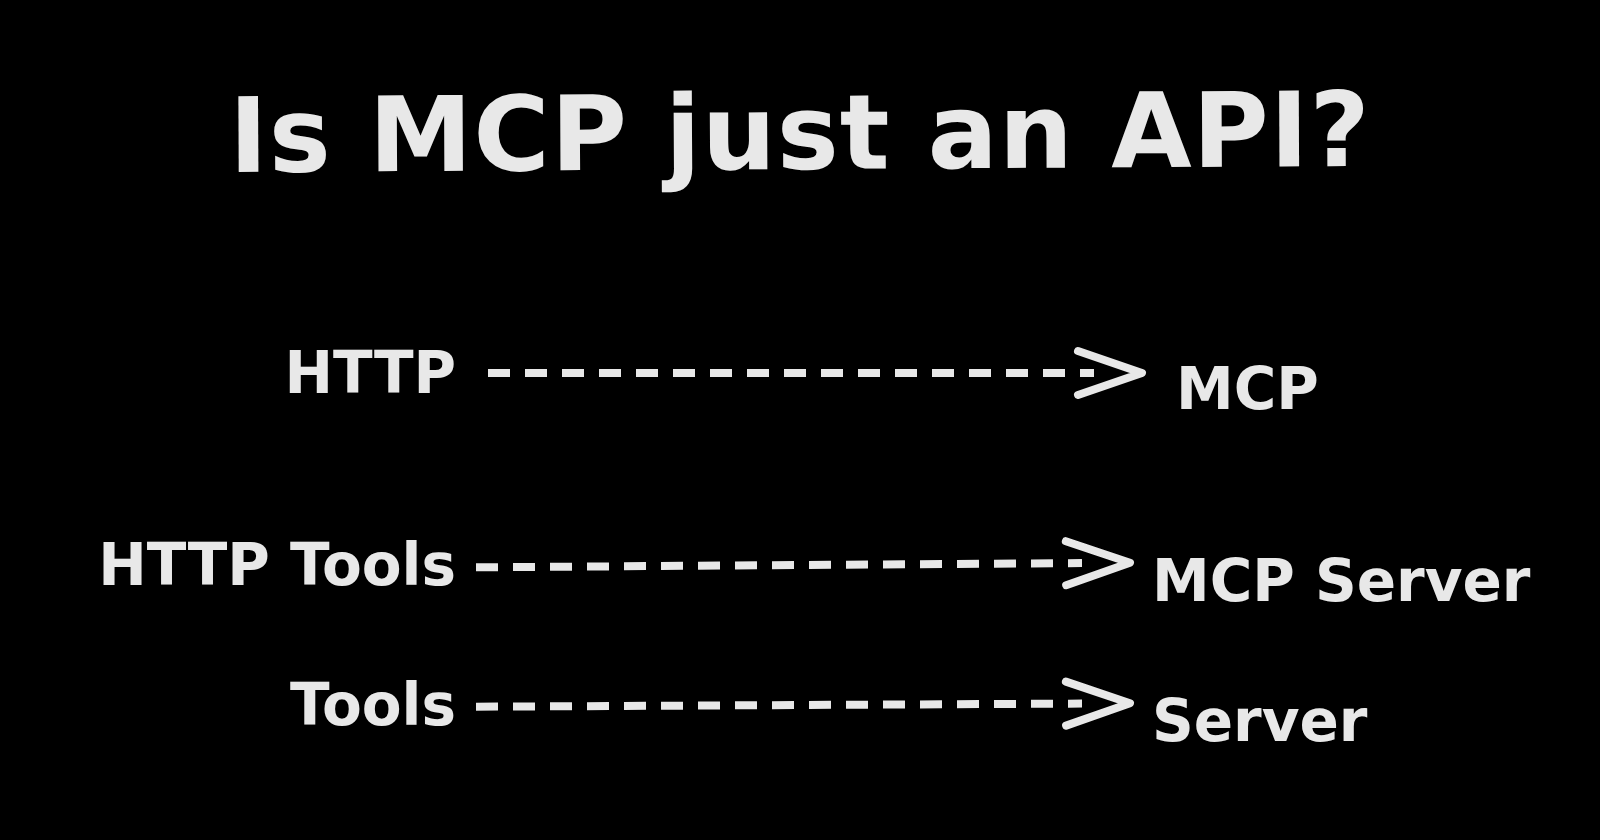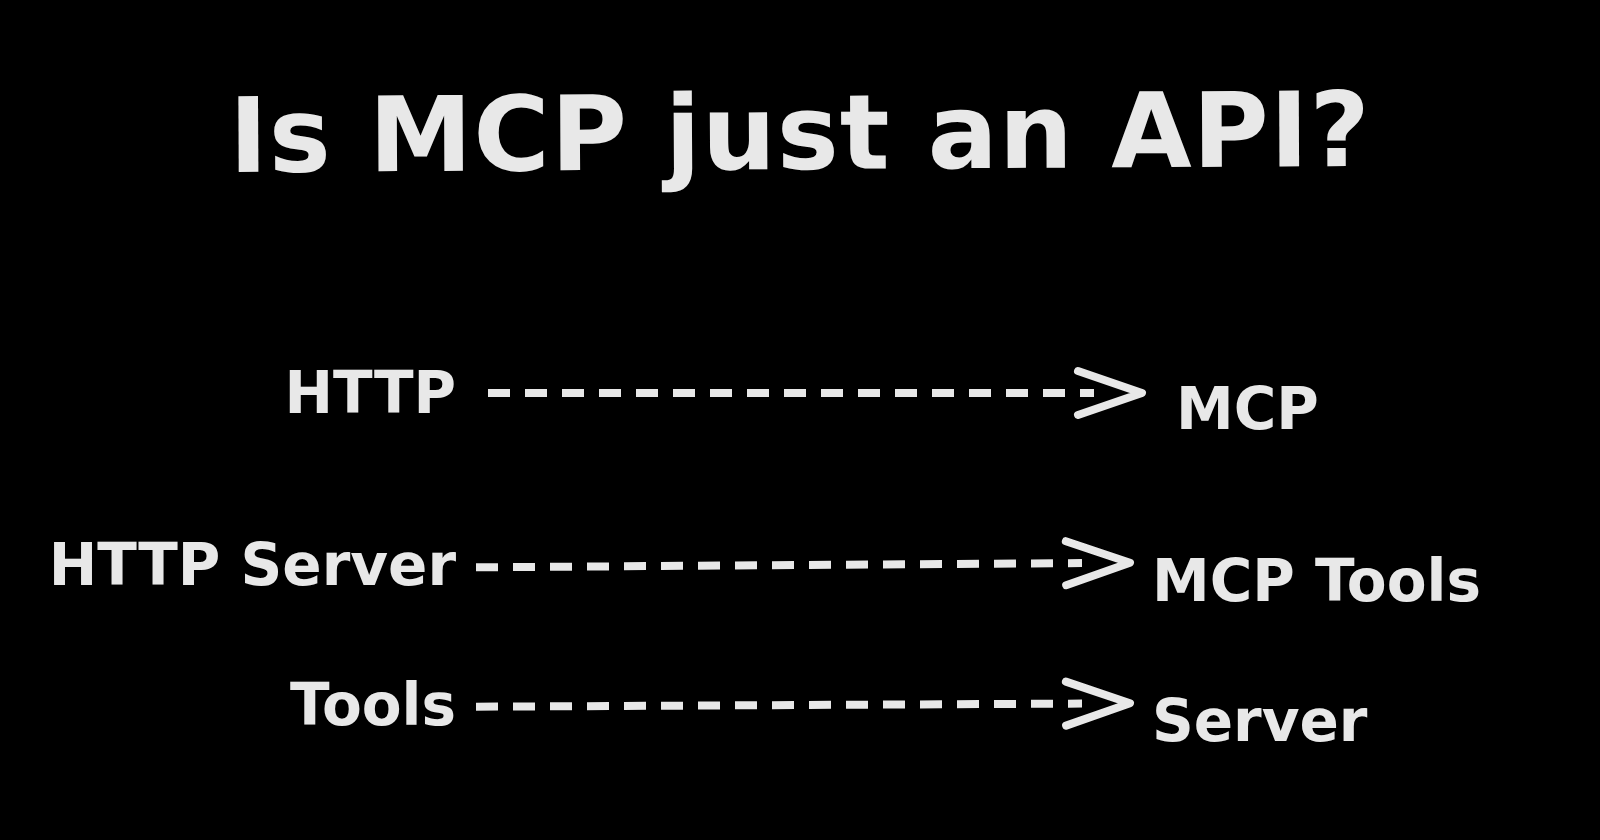--- a/index.html
+++ b/index.html
@@ -36,21 +36,21 @@
     white-space: nowrap;
   }
   .row {
     position: absolute;
     left: 0;
     width: 1600px;
     height: 90px;
     display: flex;
     align-items: center;
   }
-  .row-1 { top: 348px; gap: 12px; }
+  .row-1 { top: 328px; gap: 12px; }
   .row-2 { top: 520px; }
   .row-3 { top: 660px; }
   .label {
     font-size: 58px;
     font-weight: 600;
     color: var(--text);
     white-space: nowrap;
     line-height: 1;
   }
   .label-left {
@@ -92,28 +92,28 @@
     <div class="arrow-wrap">
       <svg viewBox="0 0 672 64">
         <line x1="6" y1="32" x2="612" y2="32" stroke="currentColor" stroke-width="8" stroke-dasharray="22 15"></line>
         <polyline points="596,10 660,32 596,54" fill="none" stroke="currentColor" stroke-width="8" stroke-linecap="round" stroke-linejoin="round"></polyline>
       </svg>
     </div>
     <div class="label label-right">MCP</div>
   </div>
 
   <div class="row row-2">
-    <div class="label label-left">HTTP Server</div>
+    <div class="label label-left">HTTP Tools</div>
     <div class="arrow-wrap">
       <svg viewBox="0 0 672 64">
         <line x1="6" y1="32" x2="612" y2="32" stroke="currentColor" stroke-width="8" stroke-dasharray="22 15"></line>
         <polyline points="596,10 660,32 596,54" fill="none" stroke="currentColor" stroke-width="8" stroke-linecap="round" stroke-linejoin="round"></polyline>
       </svg>
     </div>
-    <div class="label label-right">MCP Tools</div>
+    <div class="label label-right">MCP Server</div>
   </div>
 
   <div class="row row-3">
     <div class="label label-left">Tools</div>
     <div class="arrow-wrap">
       <svg viewBox="0 0 672 64">
         <line x1="6" y1="32" x2="612" y2="32" stroke="currentColor" stroke-width="8" stroke-dasharray="22 15"></line>
         <polyline points="596,10 660,32 596,54" fill="none" stroke="currentColor" stroke-width="8" stroke-linecap="round" stroke-linejoin="round"></polyline>
       </svg>
     </div>

